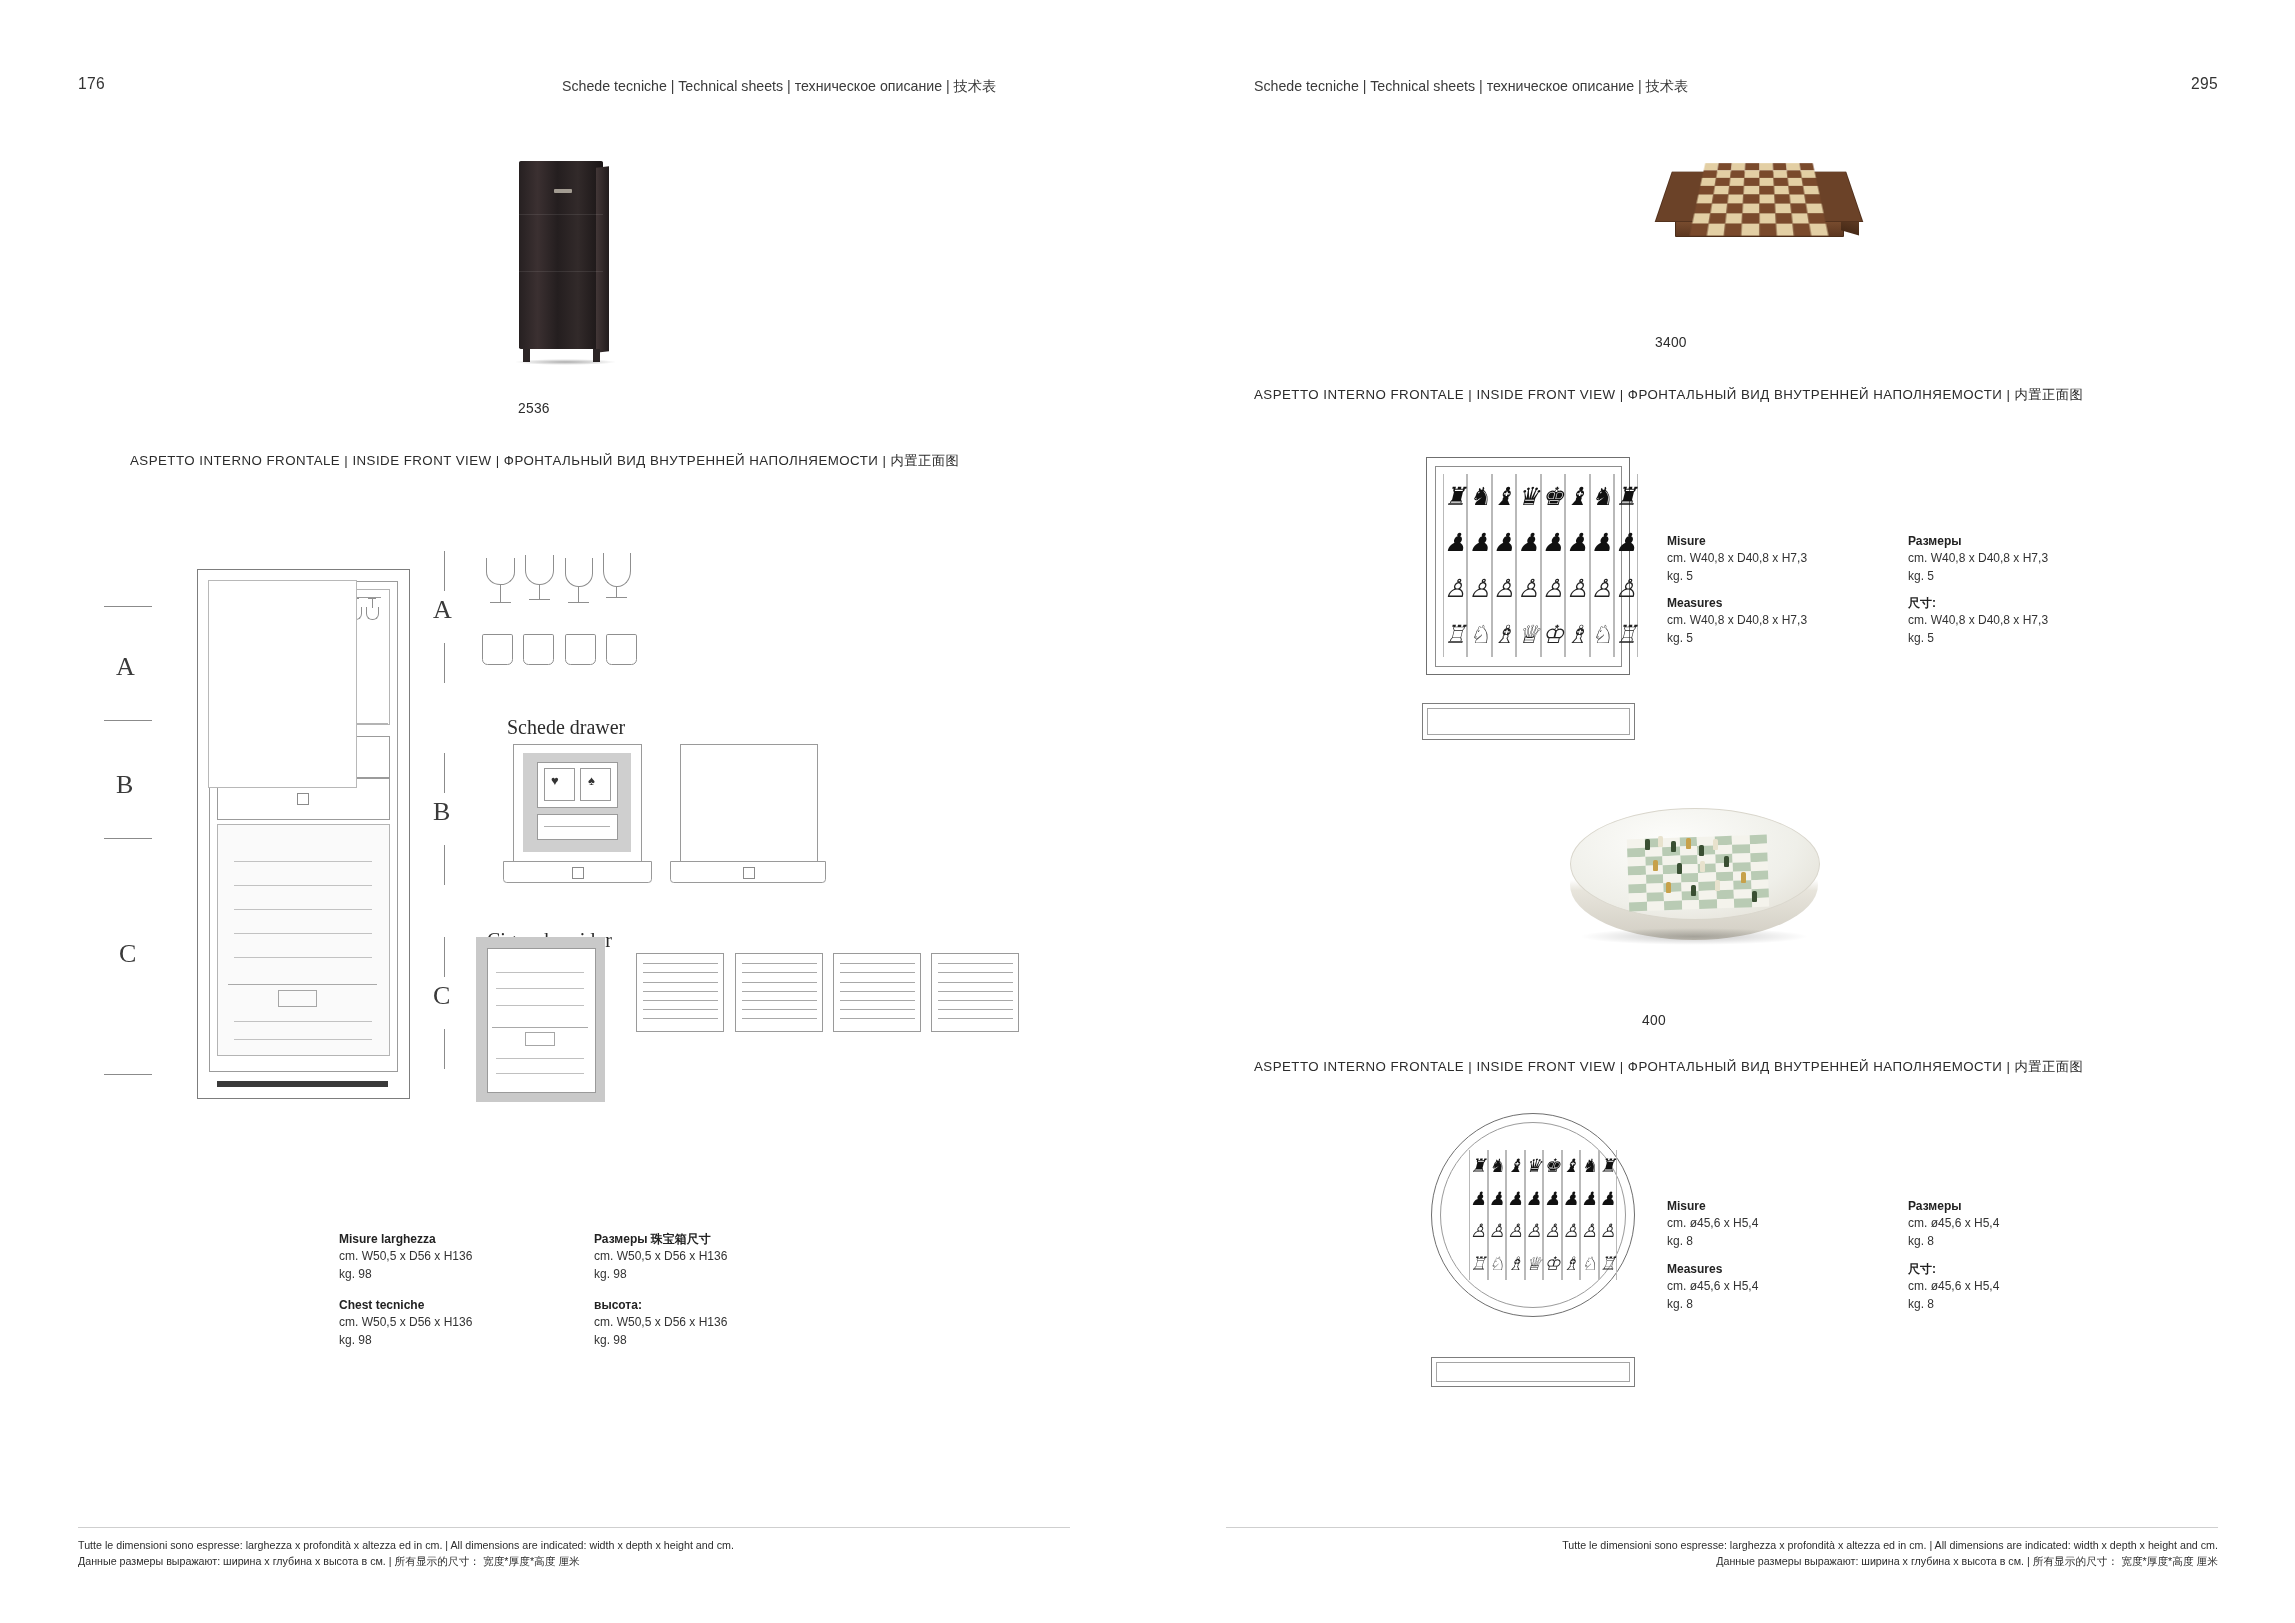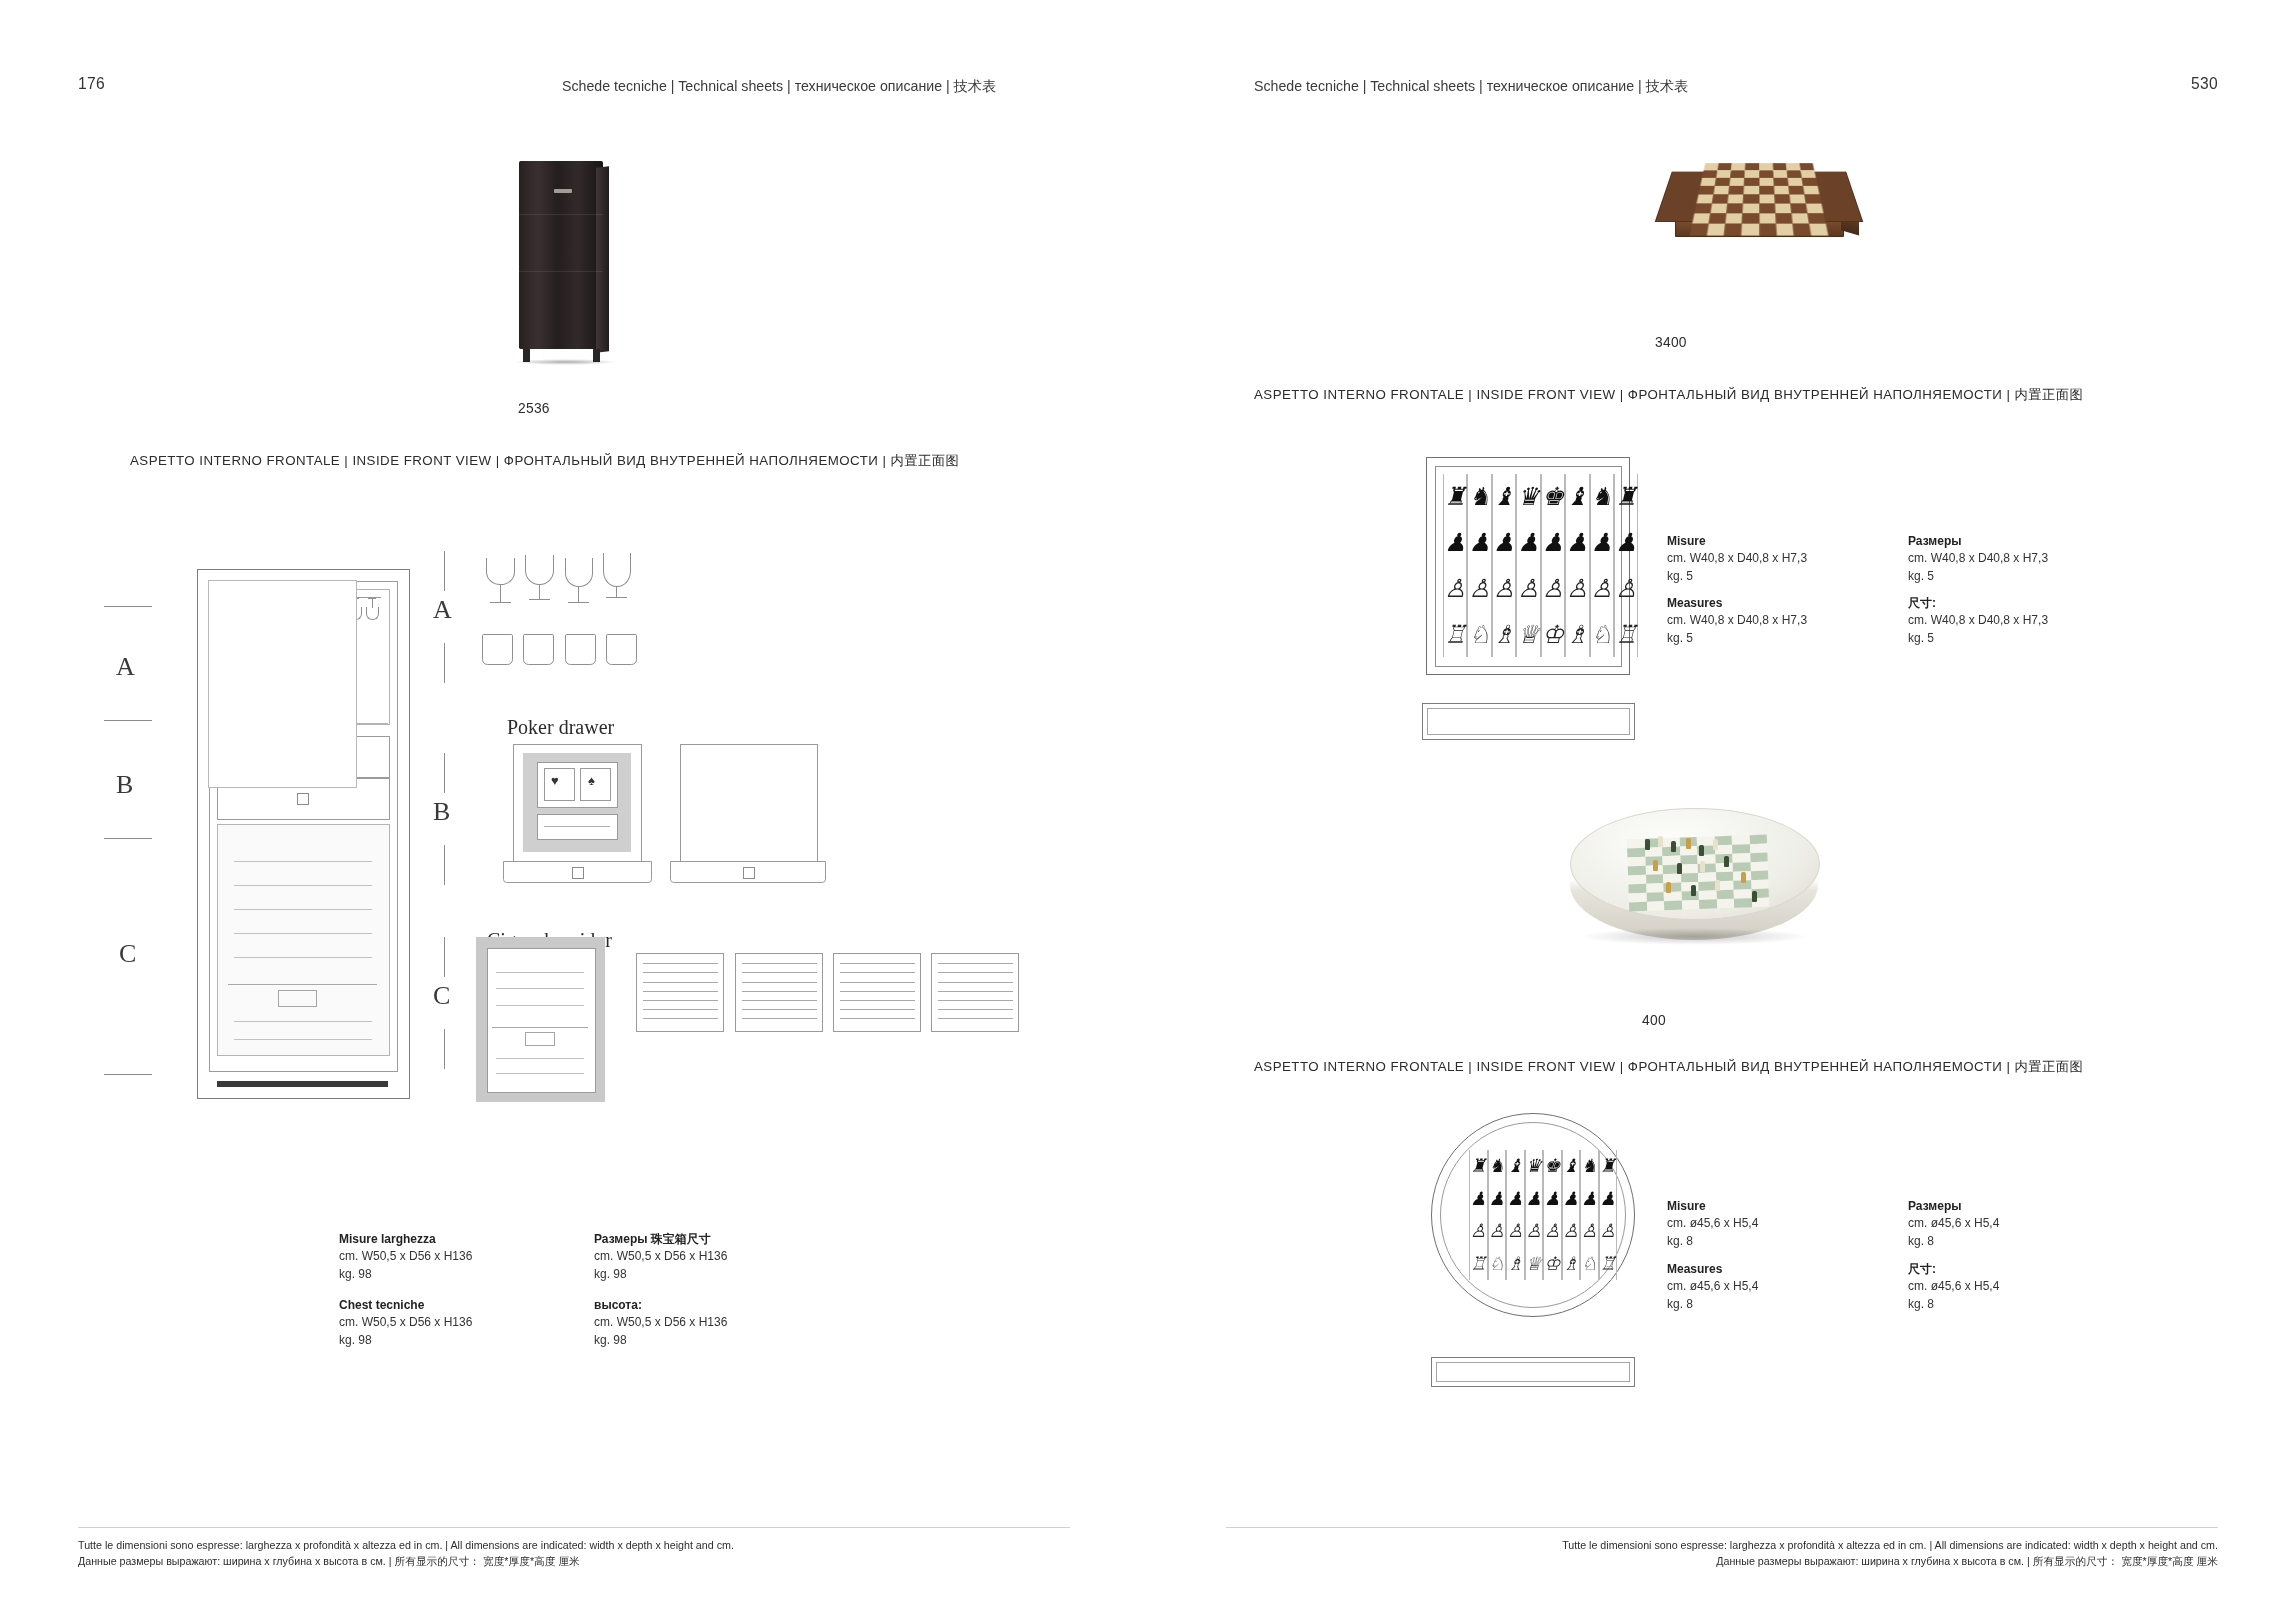--- a/index.html
+++ b/index.html
@@ -297,21 +297,21 @@
       <div class="bowl" style="left:1.8px;top:0;width:26px;height:33px;"></div>
       <div class="stem" style="left:14.7px;top:33px;height:11px;"></div>
       <div class="foot" style="left:4.6px;top:44px;width:21px;"></div>
     </div>
 
     <div class="tumbler" style="left:482px;top:634px;width:29px;height:29px;"></div>
     <div class="tumbler" style="left:523px;top:634px;width:29px;height:29px;"></div>
     <div class="tumbler" style="left:565px;top:634px;width:29px;height:29px;"></div>
     <div class="tumbler" style="left:606px;top:634px;width:29px;height:29px;"></div>
 
-    <div class="script" style="left:507px;top:716px;">Poker drawer</div>
+    <div class="script" style="left:507px;top:716px;">Schede drawer</div>
 
     <div class="mod" style="left:513px;top:744px;width:127px;height:118px;"></div>
     <div class="modfill" style="left:523px;top:753px;width:108px;height:99px;background:#cfcfcf;"></div>
     <div class="mod" style="left:537px;top:762px;width:79px;height:44px;"></div>
     <div class="mod" style="left:544px;top:768px;width:29px;height:31px;"></div>
     <div class="mod" style="left:580px;top:768px;width:29px;height:31px;"></div>
     <div style="position:absolute;left:551px;top:773px;font-size:13px;color:#333;">♥</div>
     <div style="position:absolute;left:588px;top:773px;font-size:13px;color:#333;">♠</div>
     <div class="mod" style="left:537px;top:814px;width:79px;height:24px;"></div>
     <div class="ln hline" style="left:544px;top:826px;width:66px;background:#b0b0b0;"></div>
@@ -394,21 +394,21 @@
 
     <div class="rule" style="left:78px;bottom:96px;width:992px;"></div>
     <div class="footer footer-left">
       <div>Tutte le dimensioni sono espresse: larghezza x profondità x altezza ed in cm. | All dimensions are indicated: width x depth x height and cm.</div>
       <div>Данные размеры выражают: ширина х глубина х высота в см. | 所有显示的尺寸： 宽度*厚度*高度  厘米</div>
     </div>
   </div>
 
   <div class="page page-right">
 
-    <div class="folio folio-right">530</div>
+    <div class="folio folio-right">295</div>
     <div class="runhead" style="left:106px;top:77px;">Schede tecniche | Technical sheets | техническое описание | 技术表</div>
 
     <div class="chessbox-photo" style="left:496px;top:152px;">
       <div class="cbp-front"></div>
       <div class="cbp-side"></div>
       <div class="cbp-top">
         <div class="cbp-grid" id="cbp-grid">
             <i style="background: rgb(227, 207, 164);"></i>
             <i style="background: rgb(122, 74, 44);"></i>
             <i style="background: rgb(227, 207, 164);"></i>

